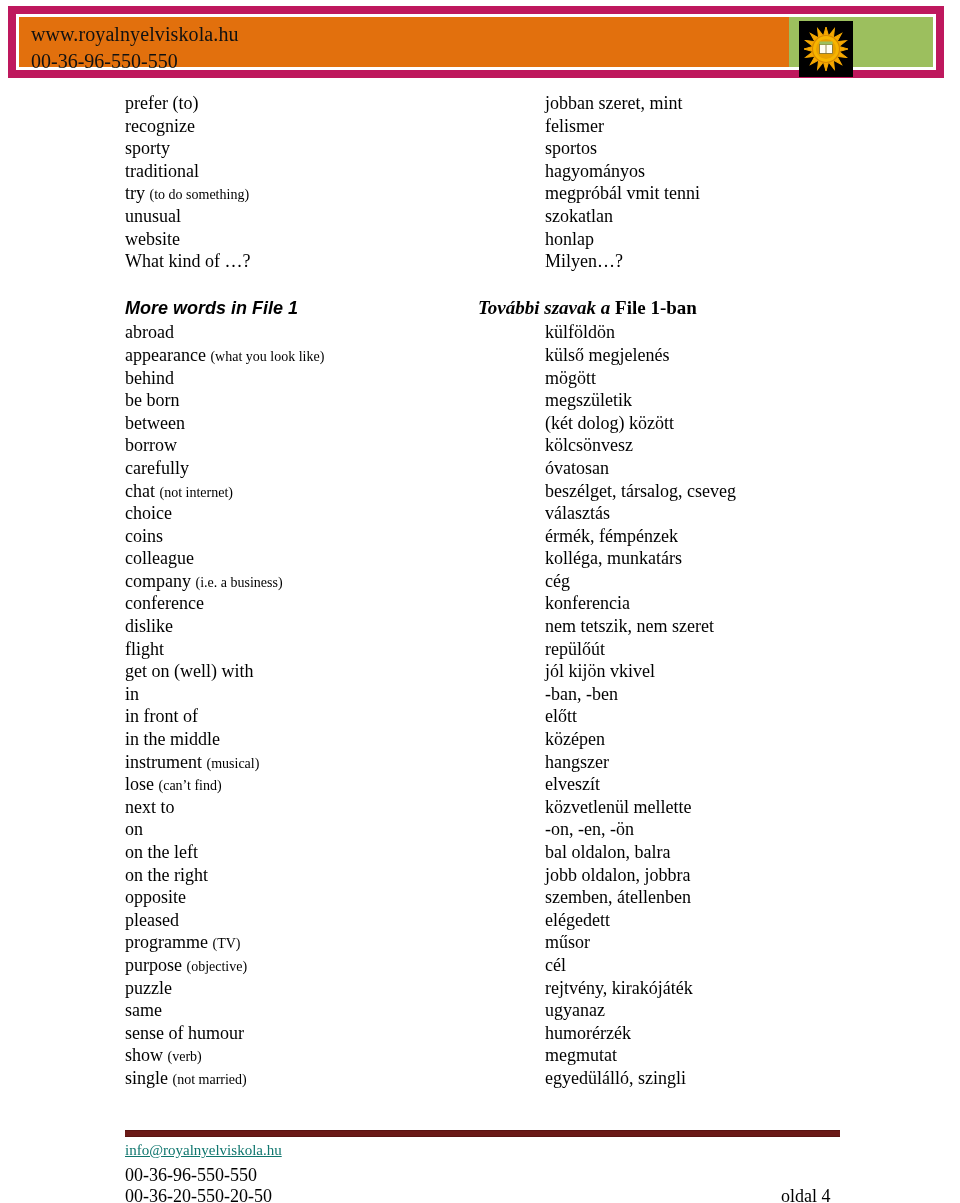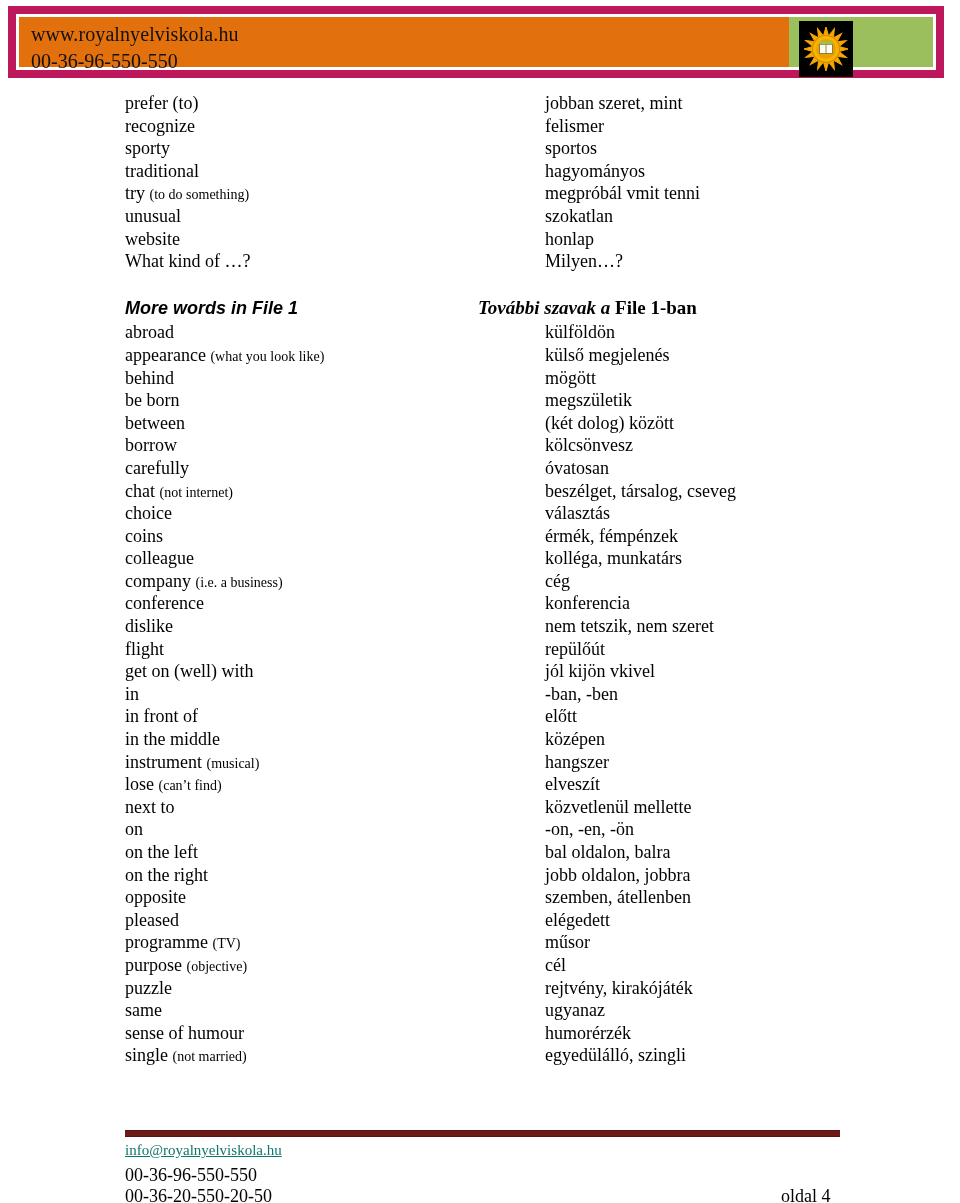--- a/index.html
+++ b/index.html
@@ -391,20 +391,24 @@
     </div>
     <div class="row">
       <span class="en"><span>same</span><span class="note"></span></span>
       <span class="hu">ugyanaz</span>
     </div>
     <div class="row">
       <span class="en"><span>sense of humour</span><span class="note"></span></span>
       <span class="hu">humorérzék</span>
     </div>
     <div class="row">
+      <span class="en"><span>show </span><span class="note">(verb)</span></span>
+      <span class="hu">megmutat</span>
+    </div>
+    <div class="row">
       <span class="en"><span>single </span><span class="note">(not married)</span></span>
       <span class="hu">egyedülálló, szingli</span>
     </div>
   </div>
 </div>
 
 <div class="footer">
   <div class="footer-rule"></div>
   <a class="footer-email" href="#">info@royalnyelviskola.hu</a>
   <div class="footer-phone1">00-36-96-550-550</div>

